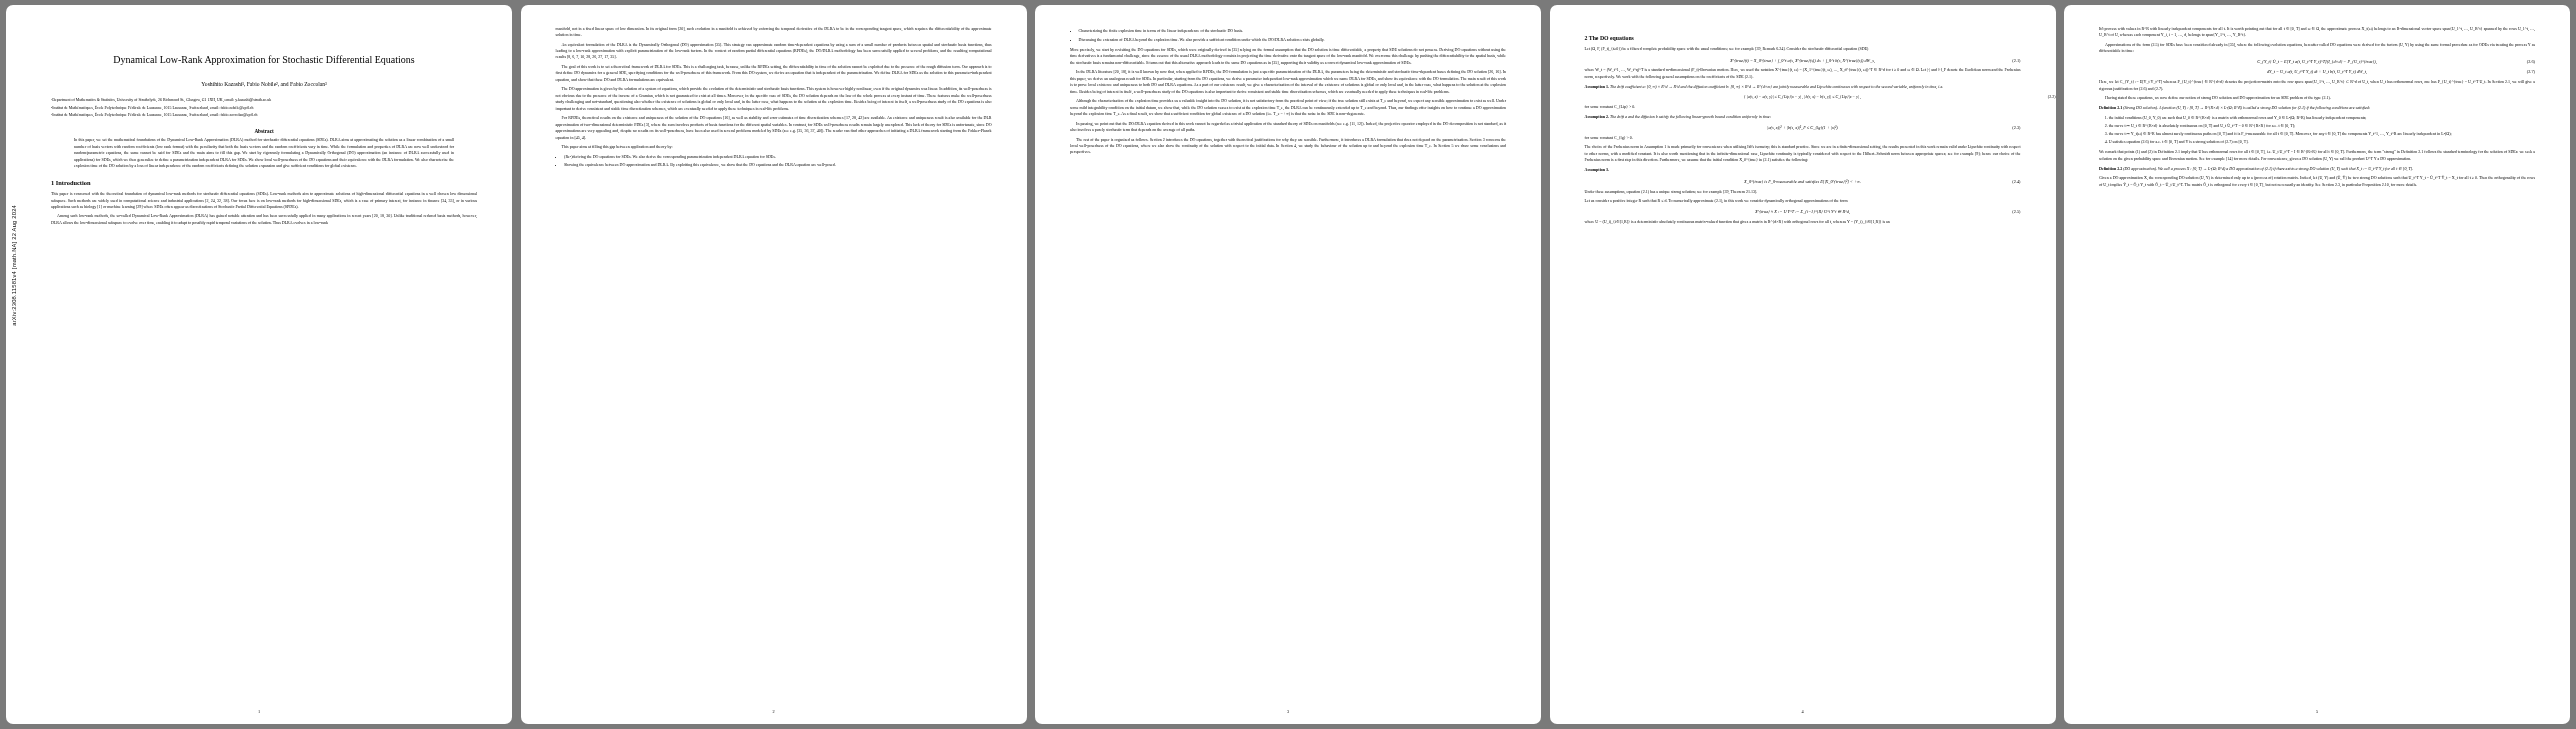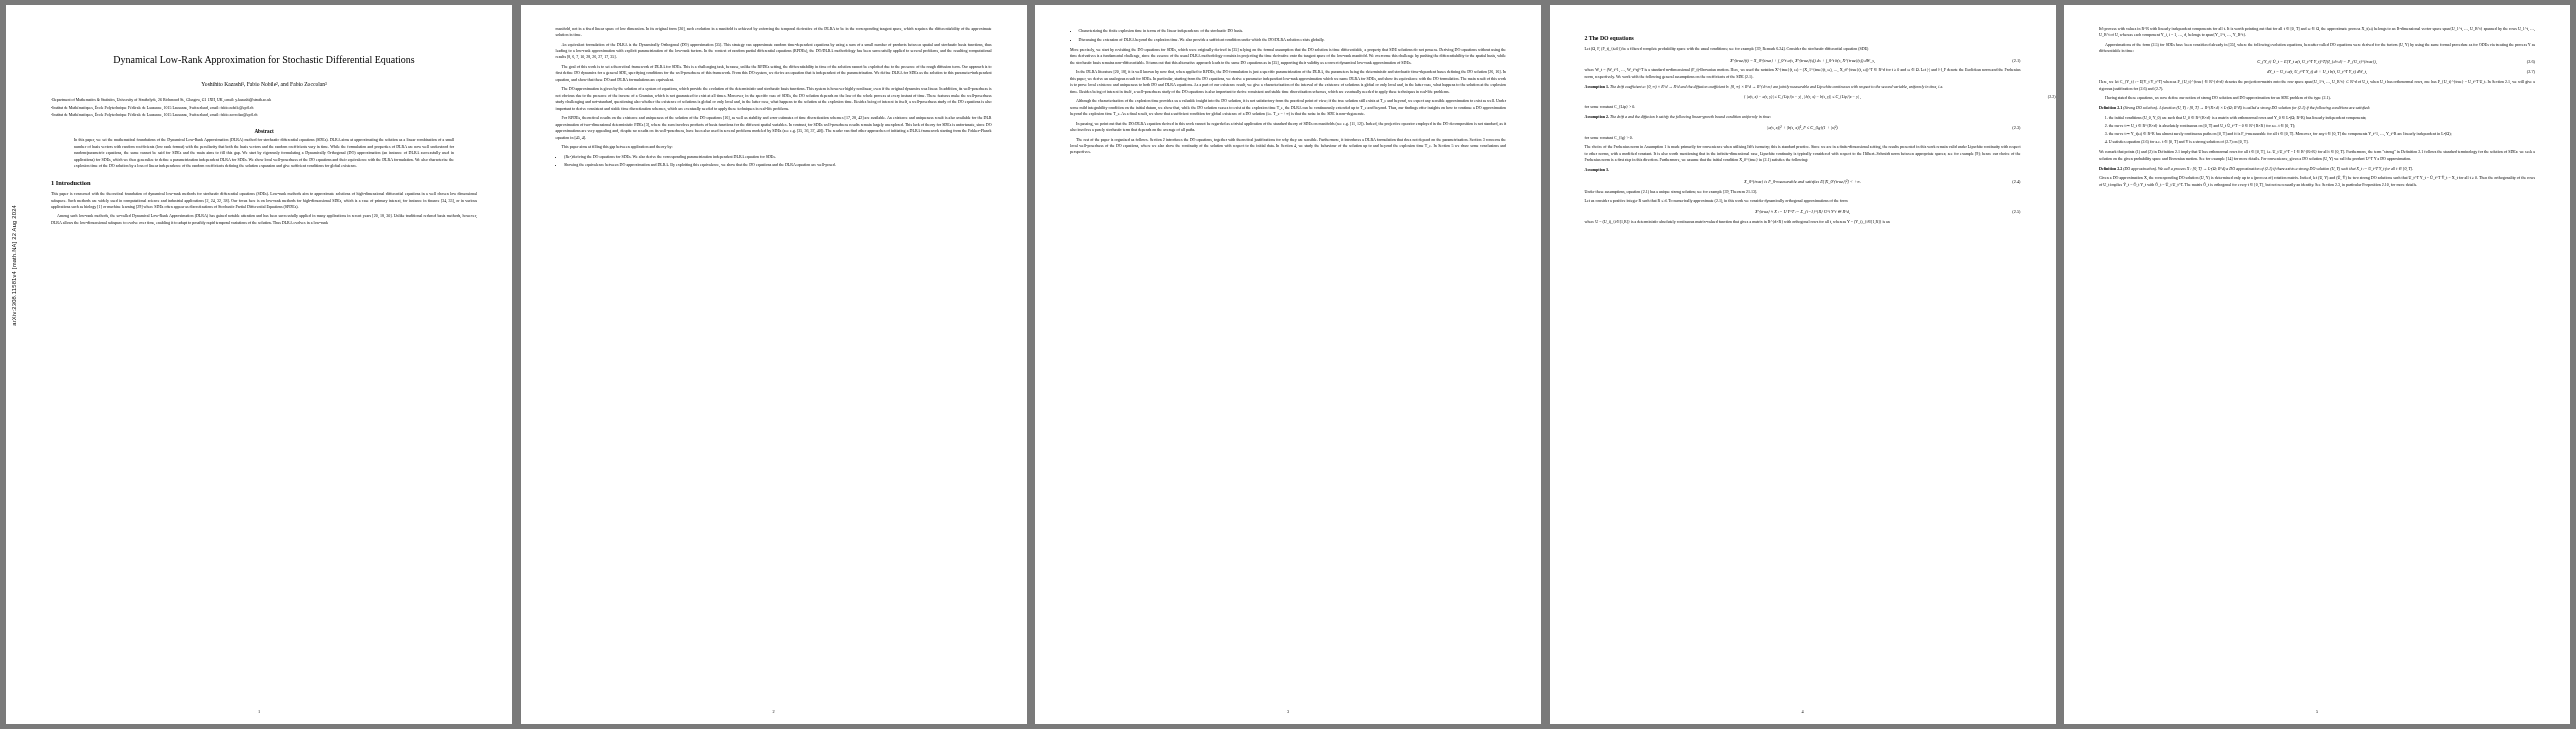--- a/index.html
+++ b/index.html
@@ -23,20 +23,21 @@
   }
   .page {
     position: relative;
     background: #ffffff;
     width: 509px;
     height: 719px;
     box-sizing: border-box;
     padding: 20.7px 35px 17px 35px;
     overflow: hidden;
     color: #000;
+    border-radius: 7px;
   }
   .page.first {
     padding-left: 45px;
   }
   .arxiv-stamp {
     position: absolute;
     left: 4.9px;
     top: 200px;
     writing-mode: vertical-rl;
     transform: rotate(180deg);

